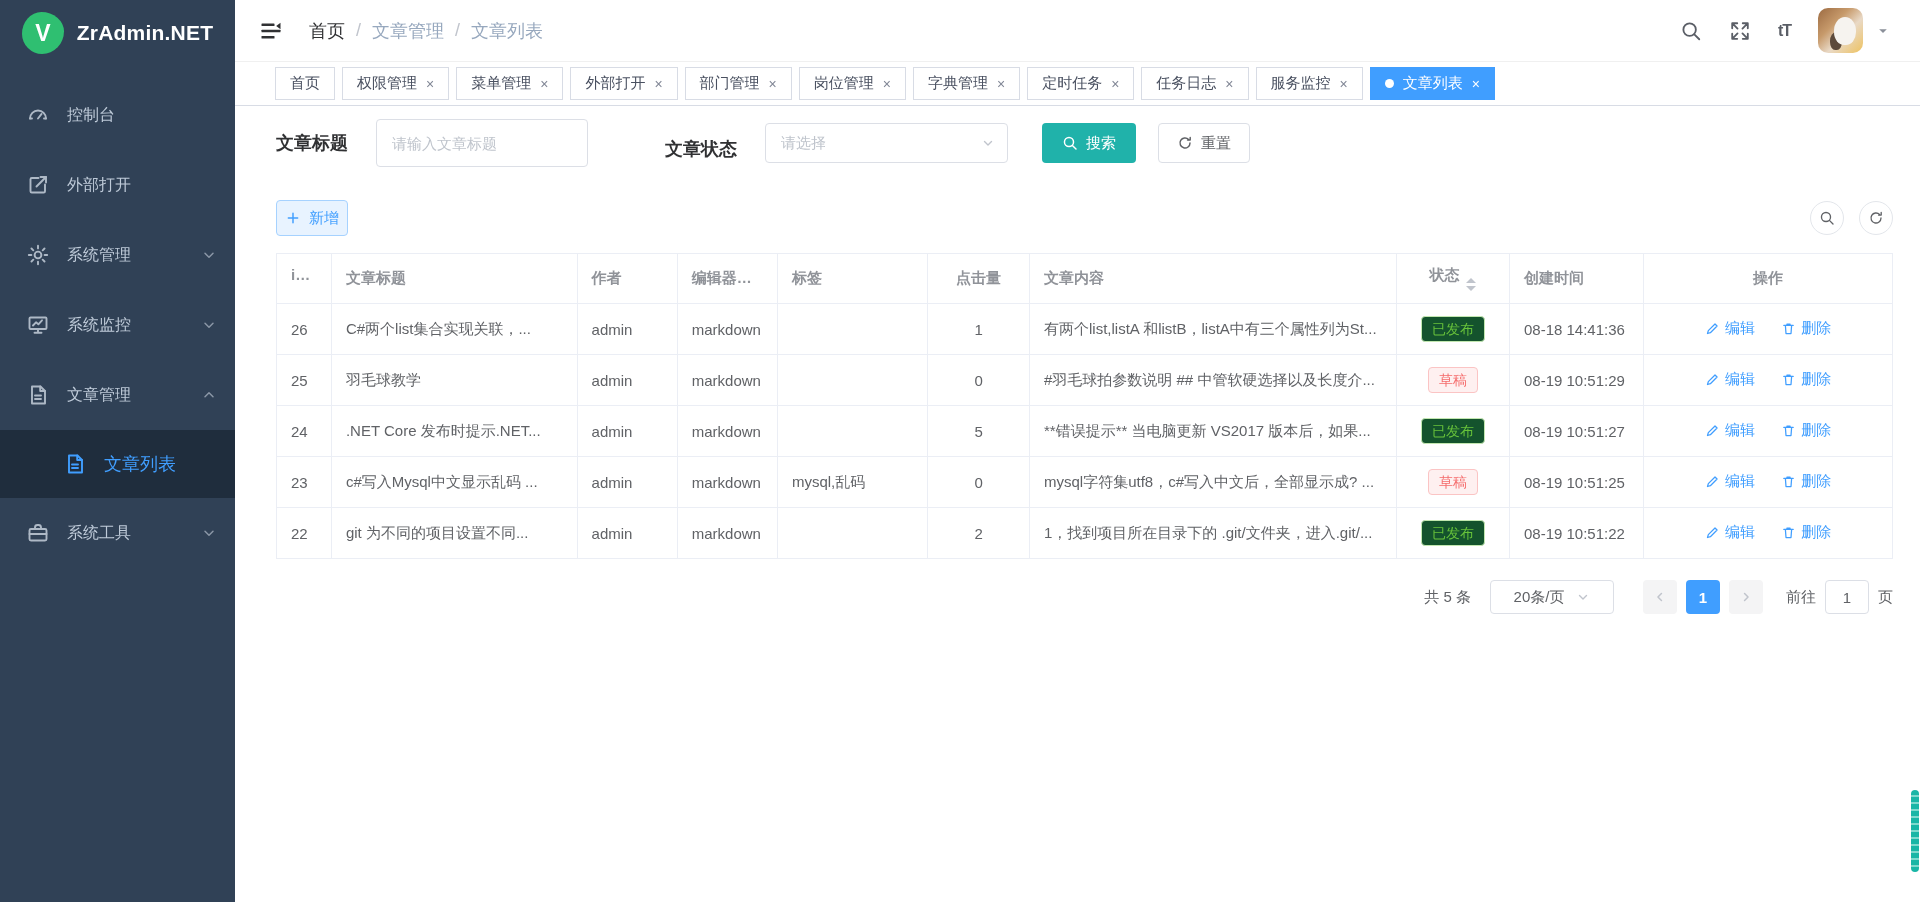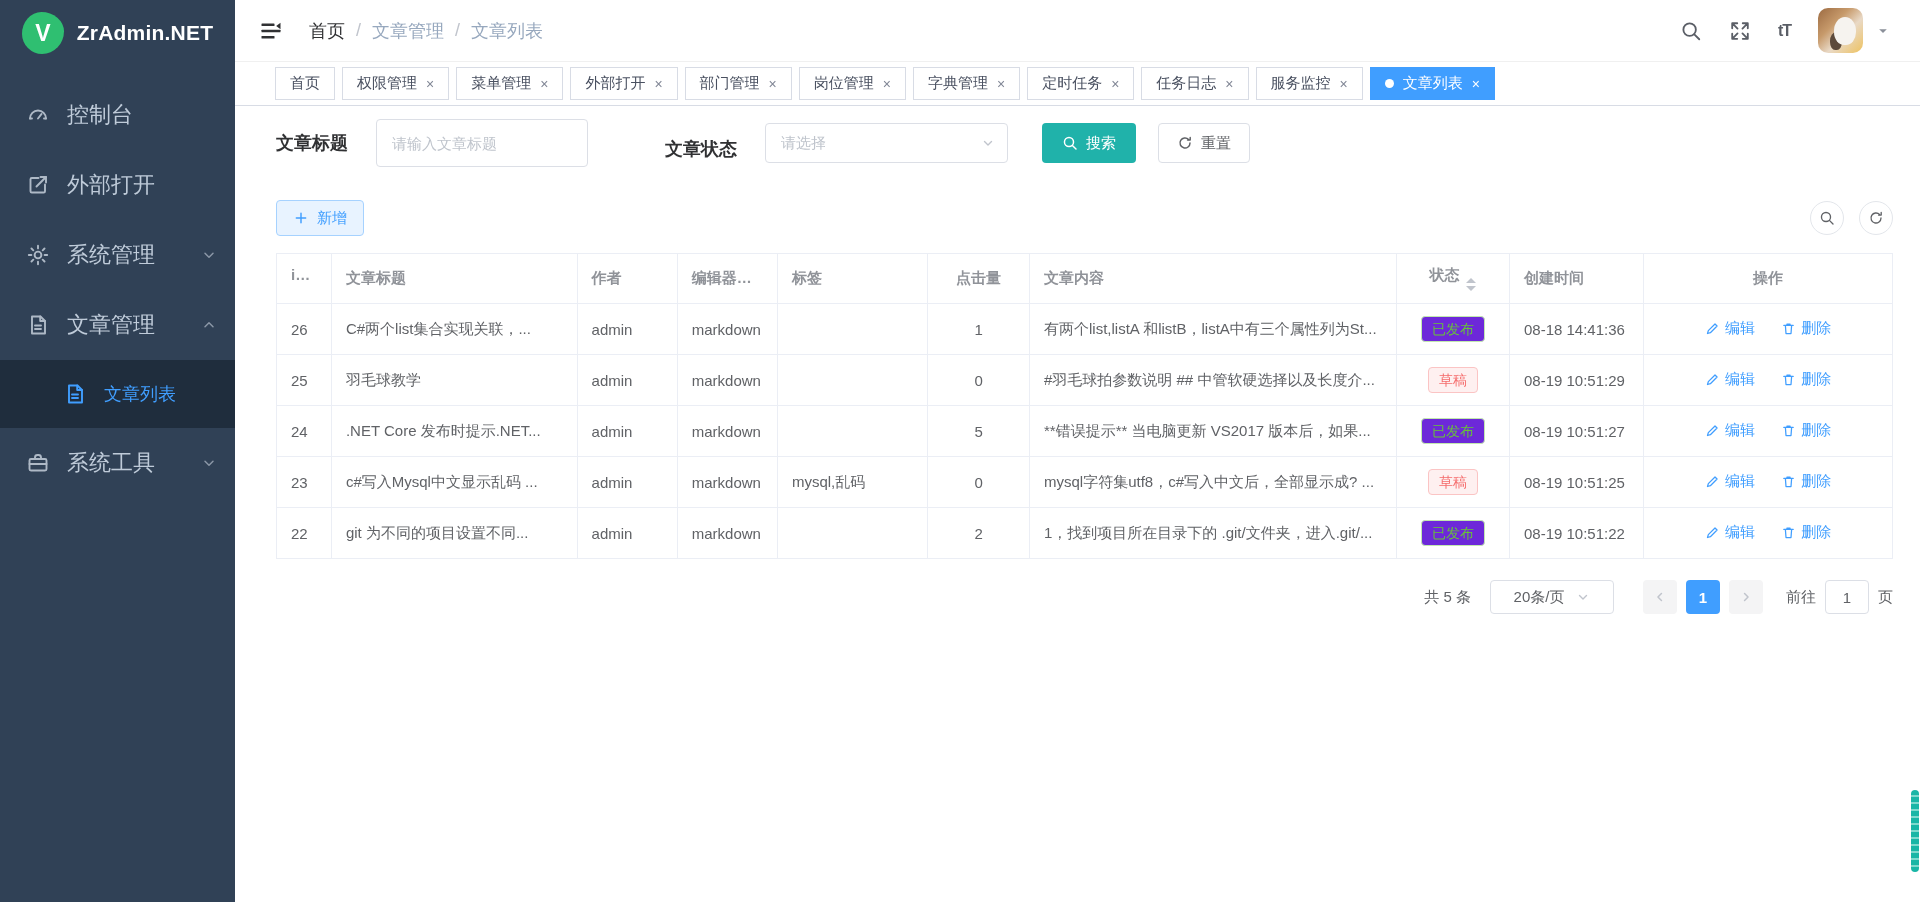--- a/index.html
+++ b/index.html
@@ -7,21 +7,21 @@
   body { font-family:"Liberation Sans","DejaVu Sans",sans-serif; background:#fff; overflow:hidden; position:relative; }
   svg { display:block; }
 
   
   .sidebar { position:absolute; left:0; top:0; width:235px; height:902px; background:#304156; z-index:10; }
   .logo { height:66px; display:flex; align-items:center; justify-content:center; gap:13px; cursor:pointer; }
   .logo-badge { width:42px; height:42px; background:#2fbf71; border-radius:46% 54% 52% 48% / 52% 46% 54% 48%;
                 display:flex; align-items:center; justify-content:center; color:#fff; font-weight:bold; font-size:23px; }
   .logo-title { color:#fff; font-size:21px; font-weight:bold; letter-spacing:.2px; }
   .menu { margin-top:14px; }
-  .menu-item { height:70px; display:flex; align-items:center; padding:0 18px 0 26px; color:#bfcbd9; font-size:22px; cursor:pointer; }
+  .menu-item { height:70px; display:flex; align-items:center; padding:0 18px 0 26px; color:#bfcbd9; font-size:16px; cursor:pointer; }
   .mi-icon { width:24px; height:24px; margin-right:17px; color:#aeb9c6; flex:none; }
   .mi-label { flex:1; white-space:nowrap; }
   .mi-chevron { color:#8b97a7; width:16px; height:16px; }
   .submenu-item { height:68px; display:flex; align-items:center; padding-left:63px; background:#1f2d3d; color:#409eff; font-size:18px; cursor:pointer; }
   .submenu-item .mi-icon { color:#409eff; }
 
   
   .main { margin-left:235px; height:902px; display:flex; flex-direction:column; }
 
   .header { height:62px; flex:none; display:flex; align-items:center; padding:0 30px 0 24px; background:#fff; border-bottom:1px solid #f0f0f0; }
@@ -59,40 +59,40 @@
               display:flex; align-items:center; justify-content:space-between; color:#bfc4cc; font-size:15px; cursor:pointer; background:#fff; }
   .sel-chevron { width:14px; height:14px; color:#c0c4cc; }
   .btn-search { height:40px; margin-left:34px; background:#20b2aa; color:#fff; border:none; border-radius:4px; padding:0 20px;
                 font-size:15px; display:inline-flex; align-items:center; gap:8px; cursor:pointer; }
   .btn-reset { height:40px; margin-left:22px; background:#fff; color:#606266; border:1px solid #dcdfe6; border-radius:4px; padding:0 18px;
                font-size:15px; display:inline-flex; align-items:center; gap:8px; cursor:pointer; }
   .btn-ico { width:16px; height:16px; }
 
   
   .toolbar { display:flex; align-items:center; margin-top:33px; }
-  .btn-add { height:36px; background:#e8f3ff; border:1px solid #a6d2ff; color:#409eff; border-radius:4px; padding:0 16px;
+  .btn-add { height:36px; background:#e8f3ff; border:1px solid #a6d2ff; color:#409eff; border-radius:4px; padding:0 8px;
              font-size:15px; display:inline-flex; align-items:center; gap:8px; cursor:pointer; }
   .toolbar-right { margin-left:auto; display:flex; gap:15px; }
   .circle-btn { width:34px; height:34px; border-radius:50%; border:1px solid #e3e6eb; background:#fff; color:#606266;
                 display:flex; align-items:center; justify-content:center; cursor:pointer; }
   .circle-btn svg { width:16px; height:16px; }
 
   
   .table-wrap { margin-top:17px; }
   table { width:100%; table-layout:fixed; border-collapse:collapse; font-size:15px; }
   th,td { border:1px solid #ebeef5; padding:0 14px; overflow:hidden; white-space:nowrap; text-overflow:ellipsis; }
   th { height:50px; color:#909399; font-weight:600; text-align:left; background:#fff; }
   td { height:51px; color:#606266; }
   .col-center { text-align:center; }
   .sort { display:inline-flex; flex-direction:column; margin-left:7px; vertical-align:-3px; }
   .sort i { display:block; width:0; height:0; border:5px solid transparent; }
   .sort .s-up { border-bottom-color:#c0c4cc; border-top-width:0; margin-bottom:3px; }
   .sort .s-down { border-top-color:#c0c4cc; border-bottom-width:0; }
   .tag { display:inline-block; padding:4px 10px; font-size:14px; border-radius:4px; line-height:1.2; }
-  .tag.success { color:#67c23a; background:#6d28d9; border:1px solid #c2e7b0; }
+  .tag.success { color:#67c23a; background:#14532d; border:1px solid #c2e7b0; }
   .tag.danger { color:#f56c6c; background:#fef0f0; border:1px solid #fbc4c4; }
   .link { color:#409eff; display:inline-flex; align-items:center; gap:5px; cursor:pointer; }
   .link + .link { margin-left:22px; }
   .link svg { width:15px; height:15px; }
 
   
   .pagination { display:flex; align-items:center; justify-content:flex-end; margin-top:21px; font-size:15px; color:#606266; gap:9px; }
   .pg-total { margin-right:10px; }
   .pg-size { width:124px; height:34px; border:1px solid #dcdfe6; border-radius:4px; display:flex; align-items:center;
              justify-content:center; gap:12px; cursor:pointer; margin-right:20px; background:#fff; }
@@ -138,20 +138,35 @@
       <span class="mi-label">外部打开</span>
     </div>
     <div class="menu-item">
       <span class="mi-icon">
         <svg viewBox="0 0 24 24" fill="none" stroke="currentColor" stroke-width="1.9" stroke-linecap="round">
             <circle cx="12" cy="12" r="3.4"></circle>
             <path d="M12 2.8v2.6M12 18.6v2.6M2.8 12h2.6M18.6 12h2.6M5.5 5.5l1.8 1.8M16.7 16.7l1.8 1.8M18.5 5.5l-1.8 1.8M7.3 16.7l-1.8 1.8"></path>
           </svg>
       </span>
       <span class="mi-label">系统管理</span>
+      <span class="mi-chevron">
+        <svg viewBox="0 0 24 24" fill="none" stroke="currentColor" stroke-width="2.2" stroke-linecap="round" stroke-linejoin="round">
+            <path d="M6 9.5l6 6 6-6"></path>
+          </svg>
+      </span>
+    </div>
+    <div class="menu-item">
+      <span class="mi-icon">
+        <svg viewBox="0 0 24 24" fill="none" stroke="currentColor" stroke-width="1.9" stroke-linecap="round" stroke-linejoin="round">
+            <rect x="3.5" y="4.5" width="17" height="11.5" rx="1"></rect>
+            <path d="M7 12.5l3-3.2 2.4 2 3.6-4"></path>
+            <path d="M12 16v3.2M8.5 19.8h7"></path>
+          </svg>
+      </span>
+      <span class="mi-label">系统监控</span>
       <span class="mi-chevron">
         <svg viewBox="0 0 24 24" fill="none" stroke="currentColor" stroke-width="2.2" stroke-linecap="round" stroke-linejoin="round">
             <path d="M6 9.5l6 6 6-6"></path>
           </svg>
       </span>
     </div>
     <div class="menu-item">
       <span class="mi-icon">
         <svg viewBox="0 0 24 24" fill="none" stroke="currentColor" stroke-width="1.9" stroke-linecap="round" stroke-linejoin="round">
             <path d="M6 3.5h8.5L19 8v12.5H6z"></path>

